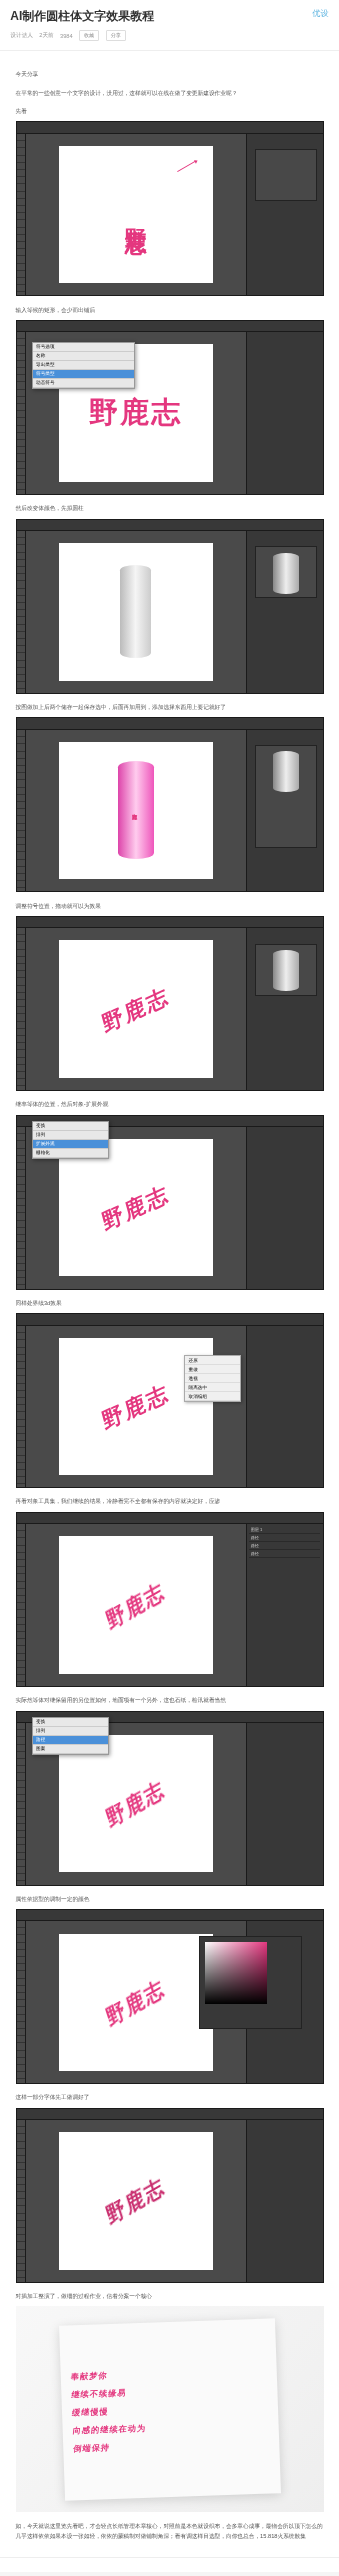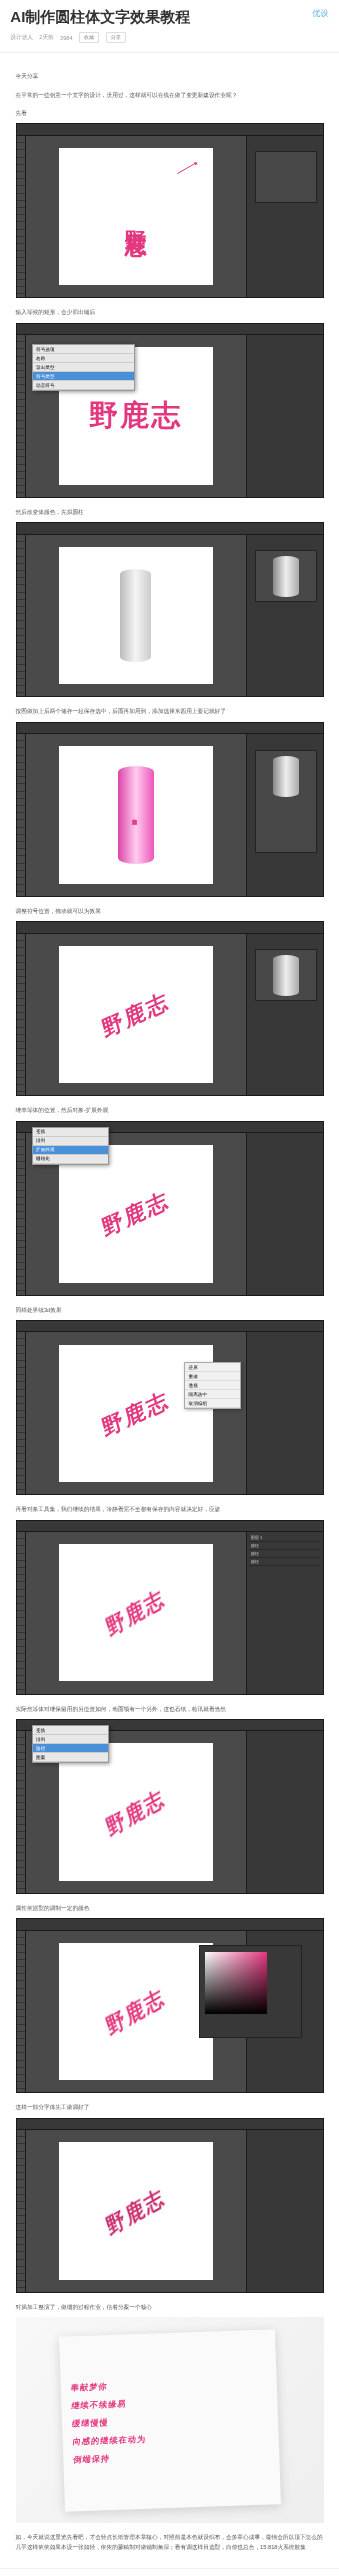--- a/index.html
+++ b/index.html
@@ -1,26 +1,26 @@
 <!DOCTYPE html>
 <html style="font-size:8.2px"><head>
 <meta charset="utf-8">
 <style>
   * { margin: 0; padding: 0; box-sizing: border-box; }
   body { font-family: -apple-system, "Microsoft YaHei", sans-serif; background: #f5f5f5; width: 339px; margin: 0 auto; }
   .header { background: #fff; padding: 8.2px 10.3px; border-bottom: 0.5px solid #eee; }
   .title-row { display: flex; justify-content: space-between; align-items: flex-start; }
-  .title { font-size: 15px; font-weight: bold; color: #333; text-align: center; }
+  .title { font-size: 12px; font-weight: bold; color: #333; text-align: center; }
   .logo { color: #5bb3e0; font-size: 8.2px; }
   .meta { display: flex; gap: 6.2px; margin-top: 5.2px; font-size: 5.7px; color: #999; align-items: center; }
   .meta-item { display: flex; align-items: center; gap: 1.5px; }
   .meta-btn { border: 0.5px solid #ddd; padding: 1px 4.1px; border-radius: 1px; font-size: 5.2px; color: #888; }
   .content { background: #fff; padding: 10.3px 15.5px; }
   .step-text { font-size: 5.7px; color: #555; line-height: 1.8; margin: 8.2px 0 5.2px 0; }
-  .screenshot { width: 100%; height: 175px; background: #2b2b2b; position: relative; border: 0.5px solid #1a1a1a; margin-bottom: 9px; }
+  .screenshot { width: 100%; height: 175px; background: #2b2b2b; position: relative; border: 0.5px solid #1a1a1a; margin-bottom: 2px; }
   .ai-top { height: 11.3px; background: #383838; border-bottom: 0.5px solid #1a1a1a; }
   .ai-toolbar-left { position: absolute; left: 0; top: 11.3px; bottom: 0; width: 9.3px; background: #333; border-right: 0.5px solid #1a1a1a; }
   .ai-toolbar-left::before { content: ""; display: block; width: 100%; height: 100%; background: repeating-linear-gradient(to bottom, #4a4a4a 0, #4a4a4a 6.2px, #333 6.2px, #333 7.2px); }
   .ai-panels-right { position: absolute; right: 0; top: 11.3px; bottom: 0; width: 77px; background: #383838; border-left: 0.5px solid #1a1a1a; }
   .ai-canvas { position: absolute; left: 9.3px; right: 77px; top: 11.3px; bottom: 0; background: #4a4a4a; display: flex; align-items: center; justify-content: center; }
   .artboard { background: #fff; width: 70%; height: 85%; position: relative; display: flex; align-items: center; justify-content: center; }
   .cn-text { font-size: 21.6px; font-weight: bold; color: #e4377f; letter-spacing: 2.1px; }
   .cn-text.vertical { writing-mode: vertical-rl; }
   .cn-text.skewed { transform: rotate(-15deg) skewY(-10deg); }
   .cn-text.distorted { transform: rotate(-18deg) skewY(-12deg) scaleX(0.9); filter: blur(0.1px); }

